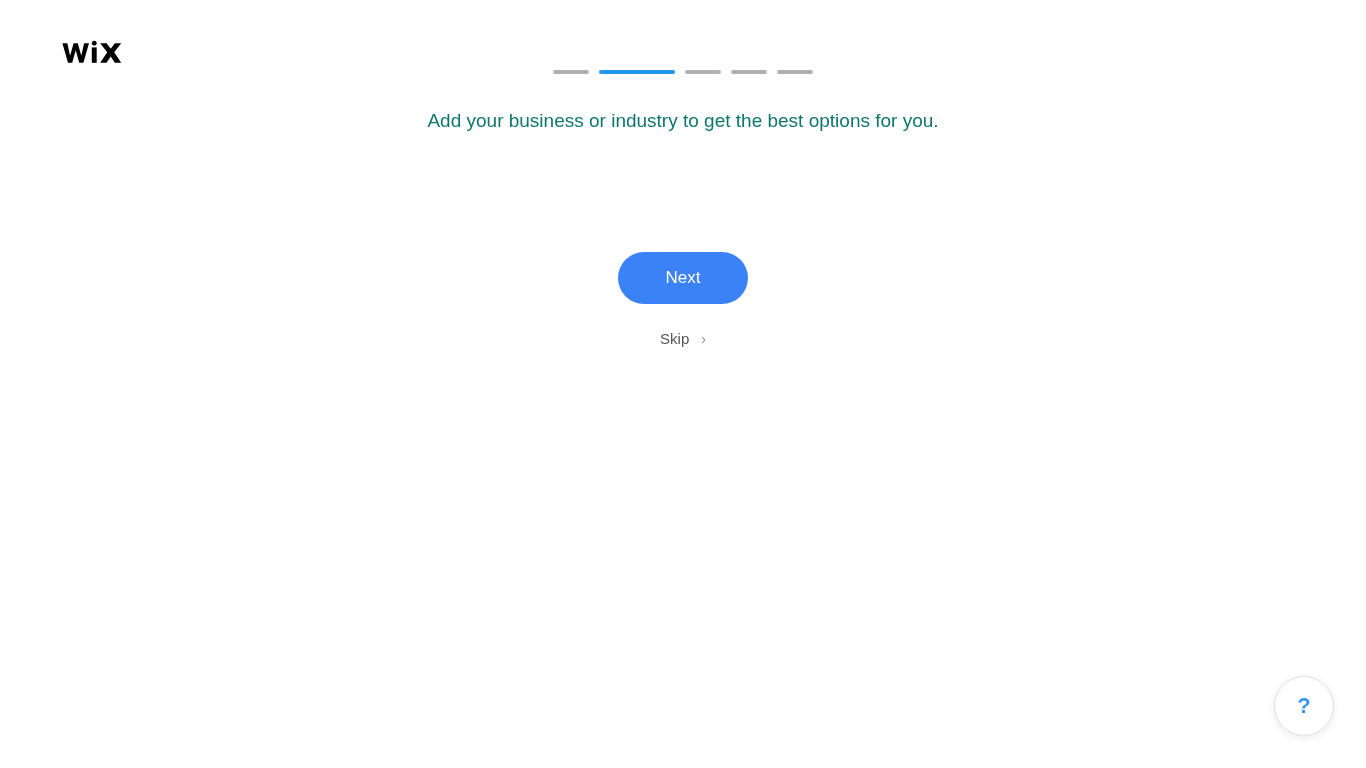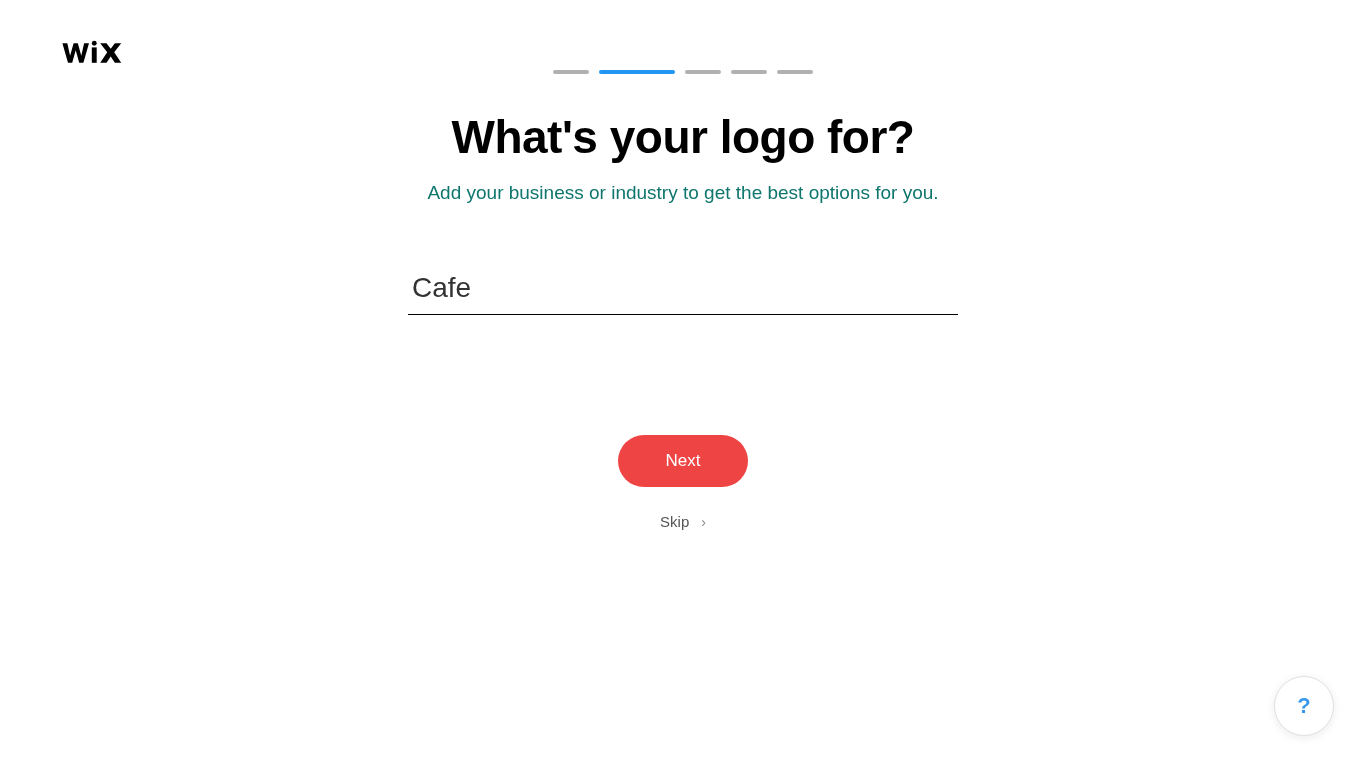--- a/index.html
+++ b/index.html
@@ -78,21 +78,21 @@
       text-align: left;
     }
     .actions {
       margin-top: 120px;
       display: flex;
       flex-direction: column;
       align-items: center;
       gap: 26px;
     }
     .next-btn {
-      background: #ef4444;
+      background: #3b82f6;
       color: #fff;
       border: none;
       border-radius: 30px;
       padding: 16px 48px;
       font-size: 17px;
       font-weight: 500;
       cursor: pointer;
     }
     .skip-link {
       color: #555;
@@ -140,26 +140,22 @@
 
 <div class="progress-bar">
   <div class="progress-step"></div>
   <div class="progress-step active"></div>
   <div class="progress-step"></div>
   <div class="progress-step"></div>
   <div class="progress-step"></div>
 </div>
 
 <div class="content">
-  <h1 class="heading">What's your logo for?</h1>
   <p class="subheading">Add your business or industry to get the best options for you.</p>
 
-  <div class="input-wrap">
-    <input type="text" class="business-input" value="Cafe" style="">
-  </div>
 
   <div class="actions">
     <button class="next-btn">Next</button>
     <a class="skip-link">
       <span>Skip</span>
       <span class="chev">›</span>
     </a>
   </div>
 </div>
 

